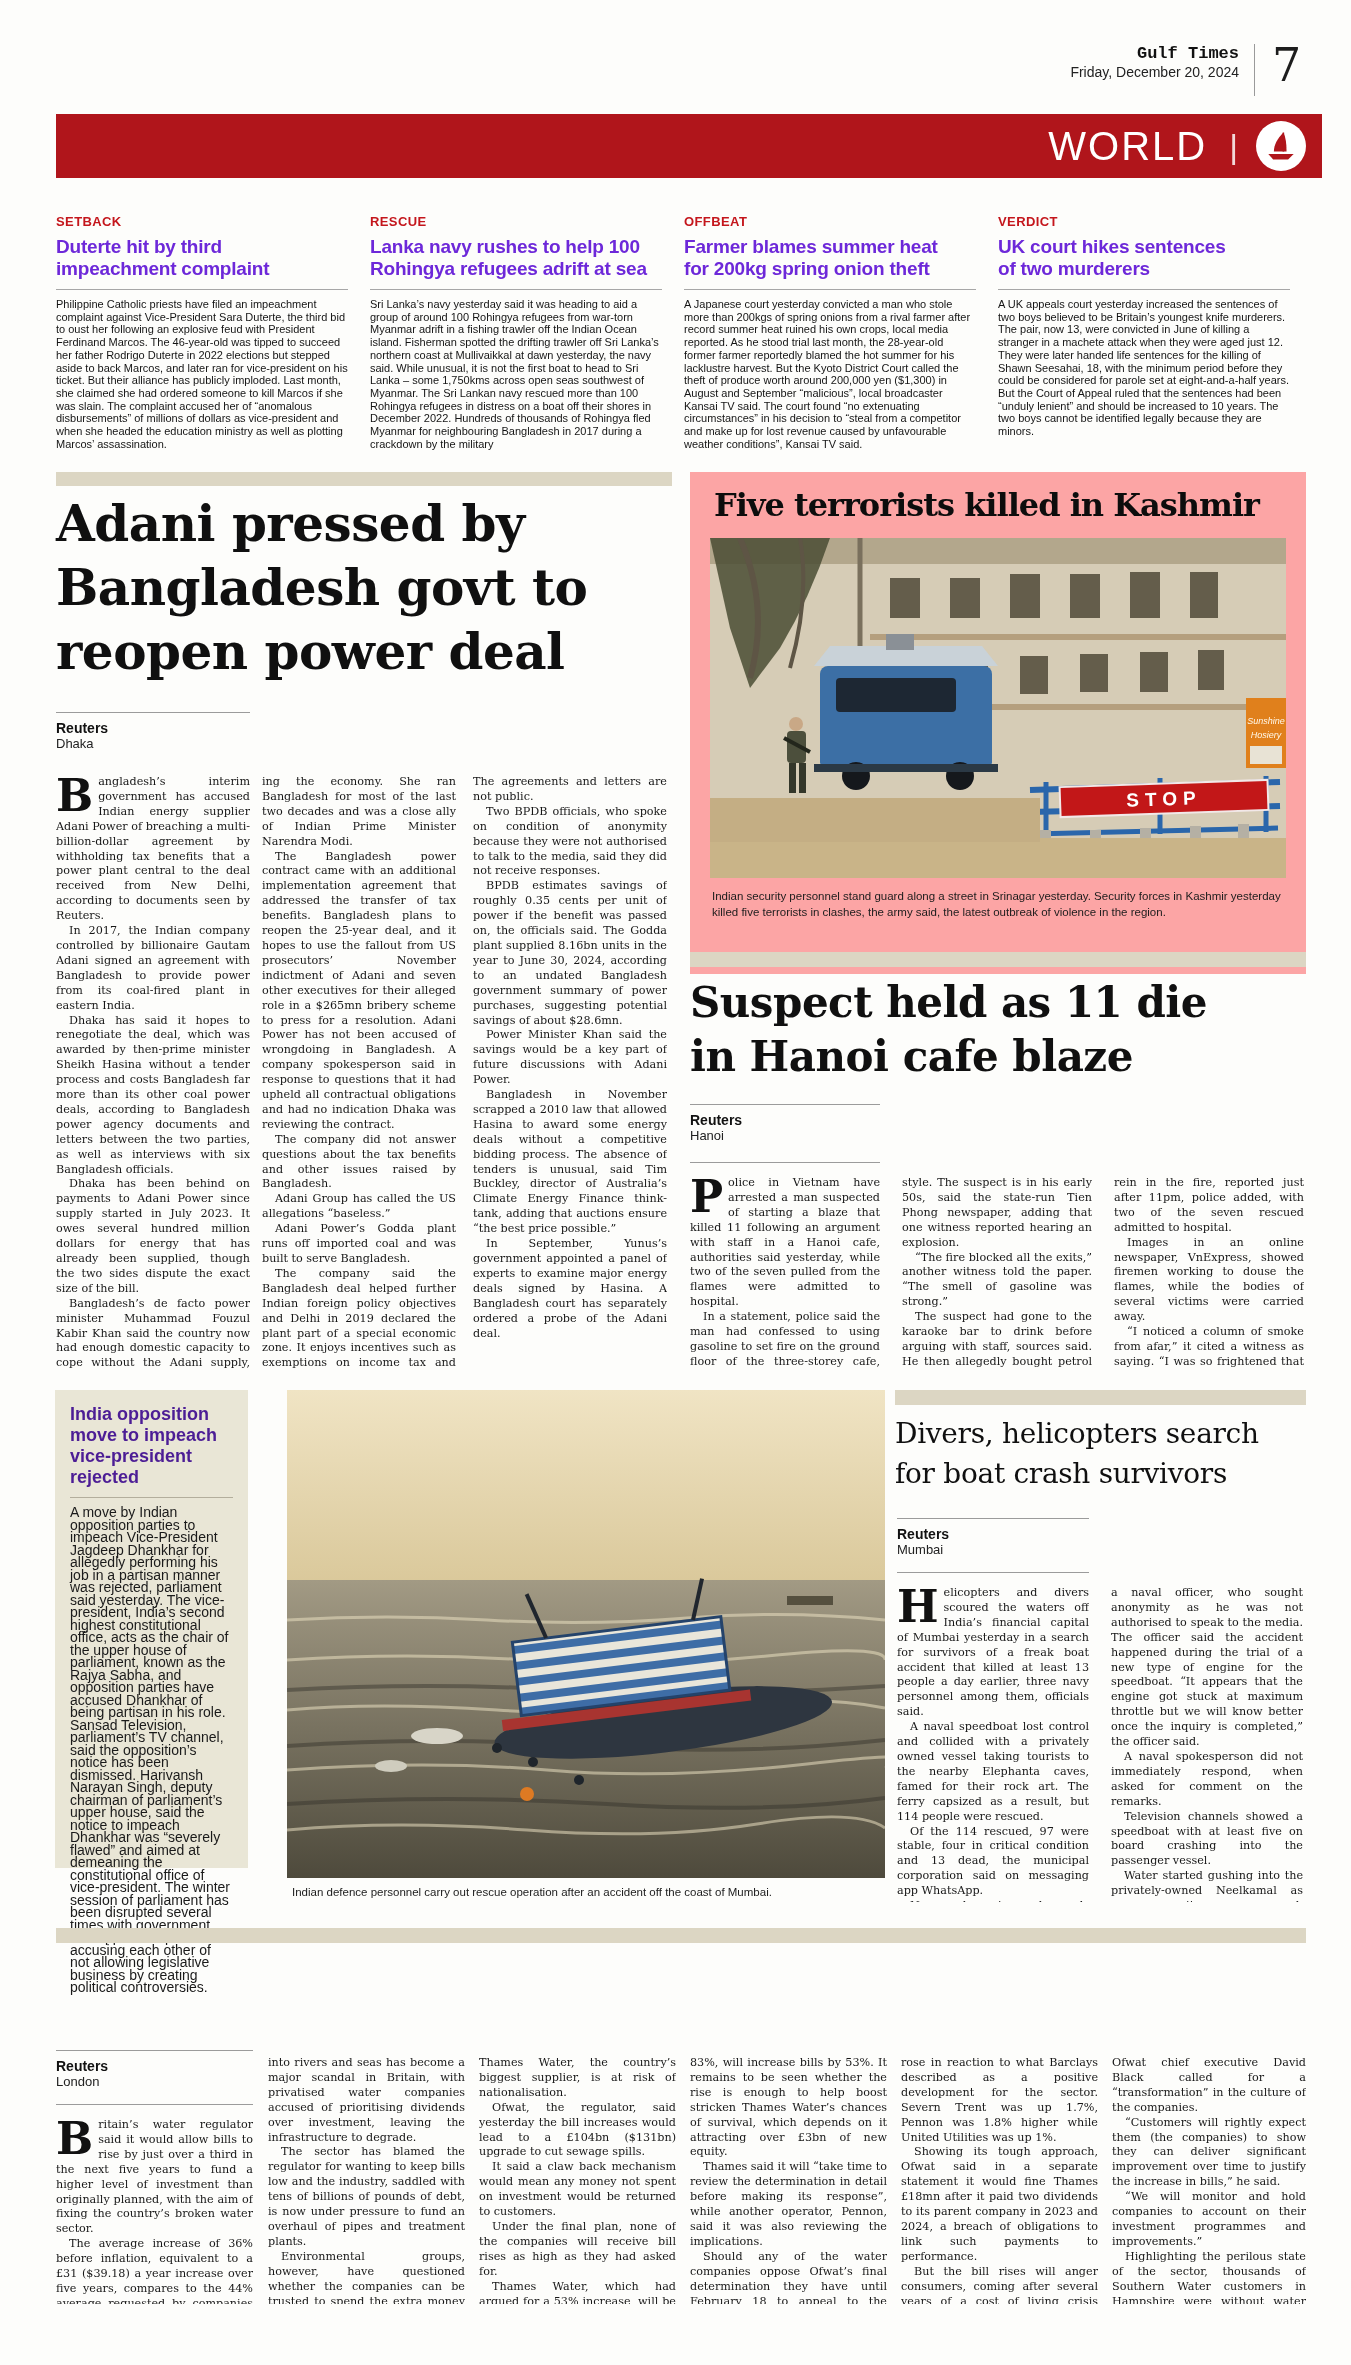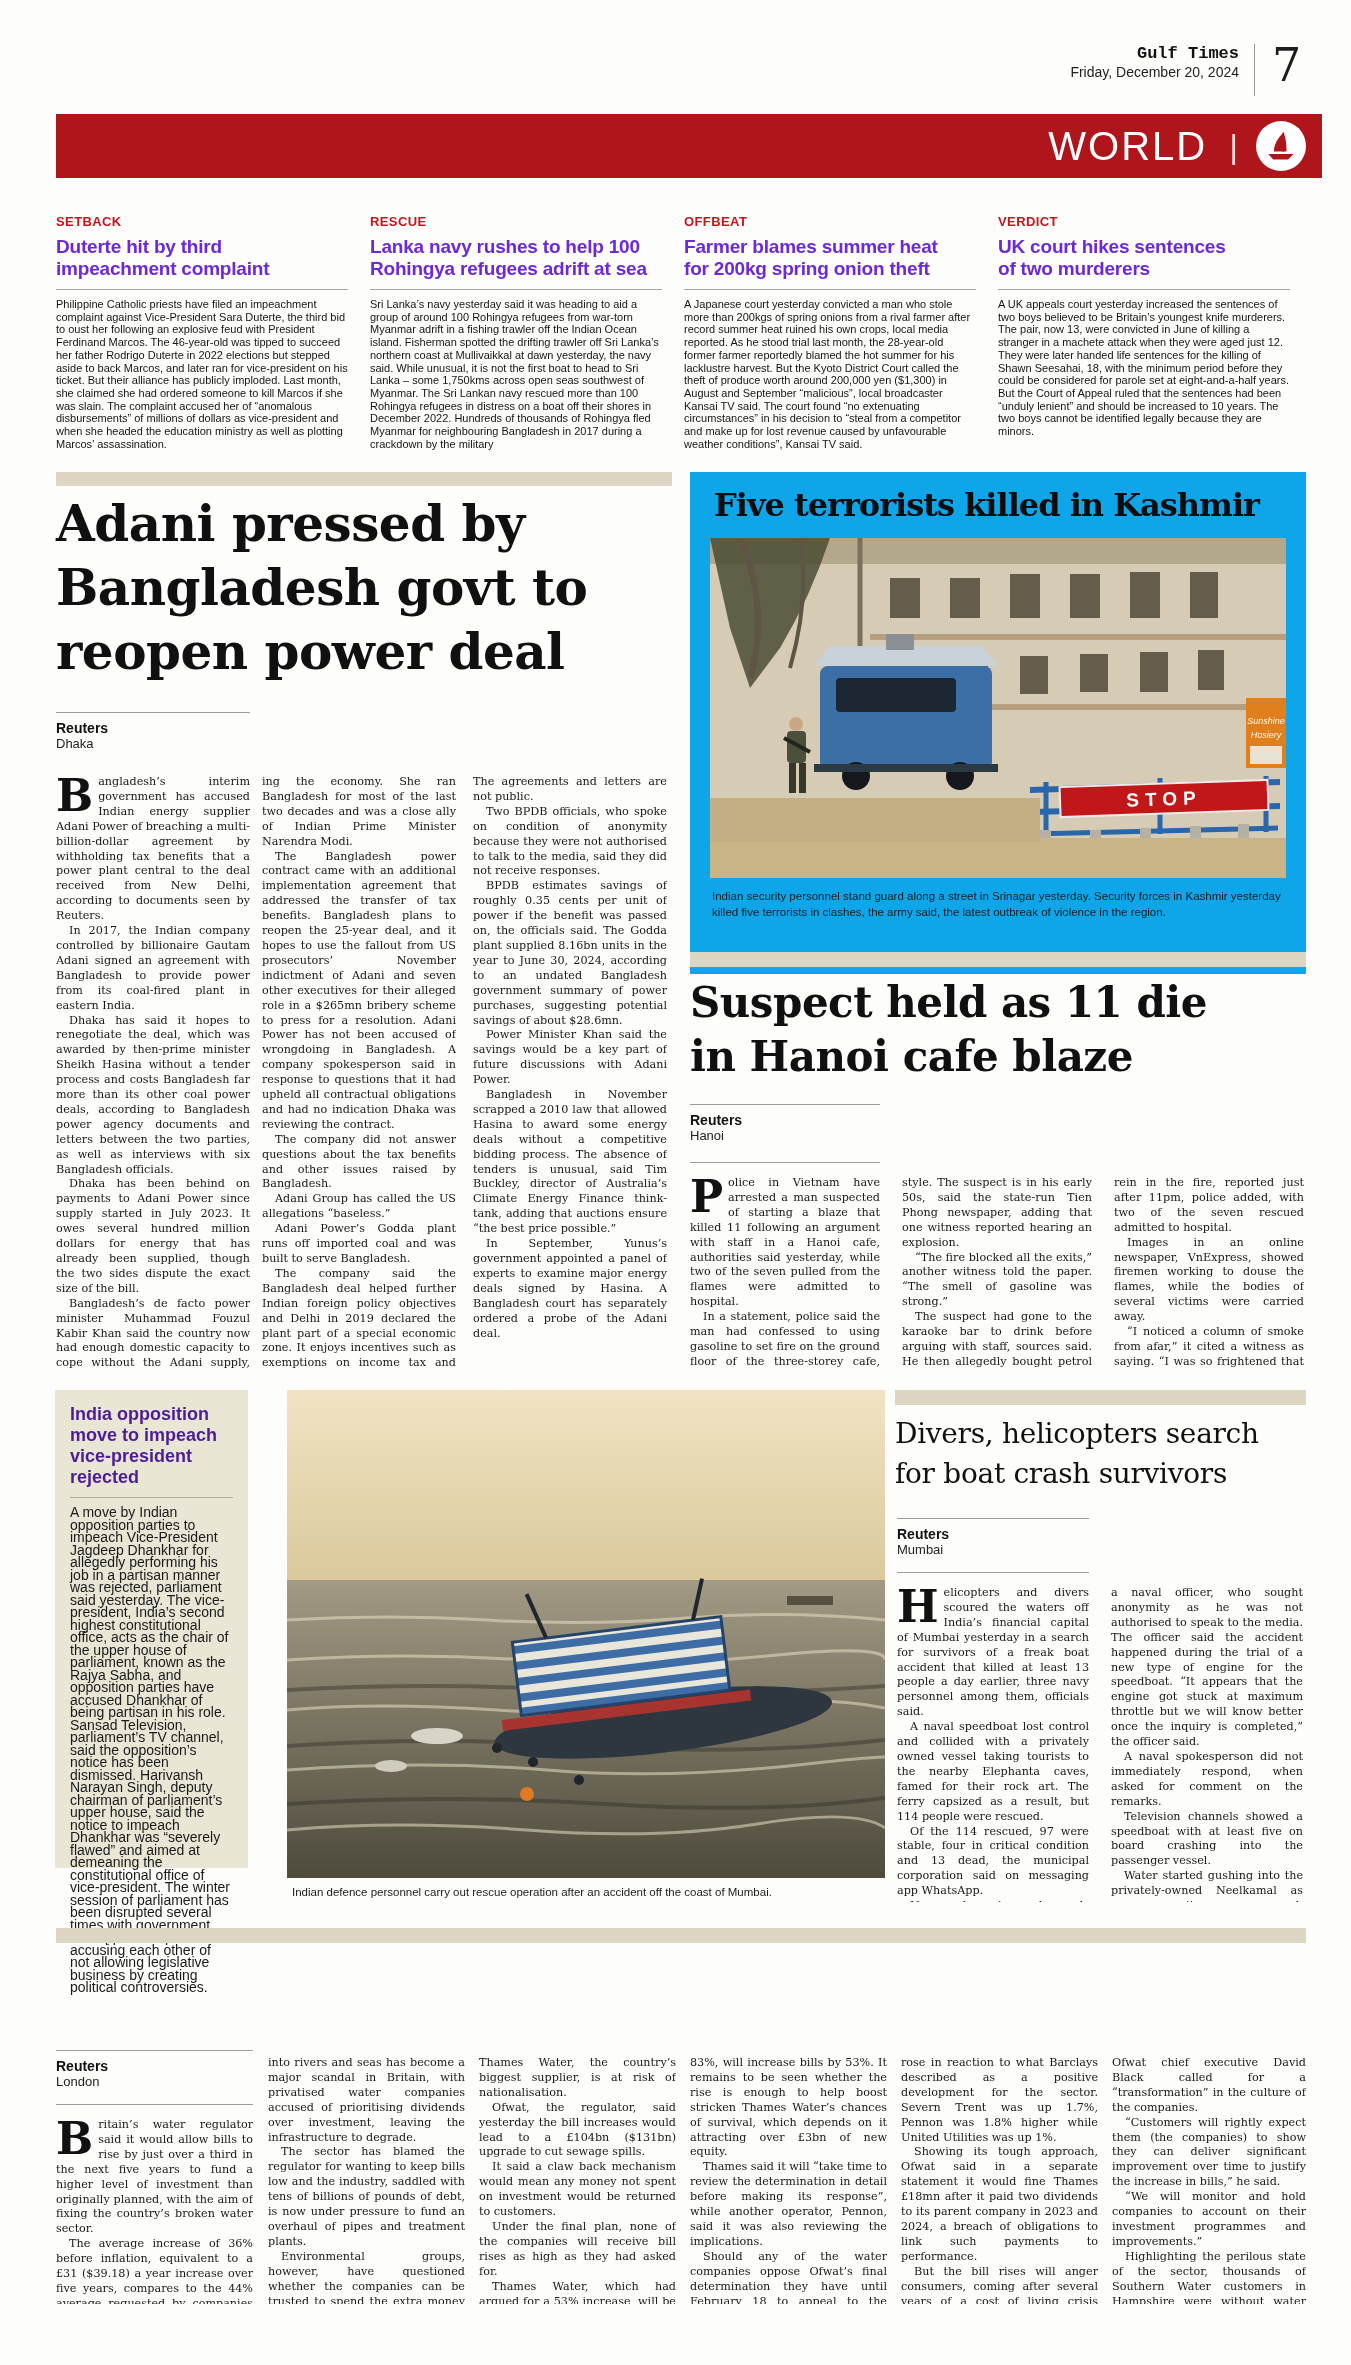--- a/index.html
+++ b/index.html
@@ -32,21 +32,21 @@
   .byline-agency{font-weight:bold;font-size:14px;color:#111;}
   .byline-city{font-size:13px;color:#222;}
   
   .news-col{font-family:"DejaVu Serif",serif;font-size:11.2px;line-height:14.9px;
             text-align:justify;color:#171717;overflow:hidden;}
   .news-col p{margin:0;text-indent:13px;}
   .news-col p:first-child{text-indent:0;}
   .news-col p.drop{text-indent:0;}
   .news-col p.drop::first-letter{float:left;font-size:44px;line-height:36px;padding:3px 5px 0 0;font-weight:bold;color:#111;}
   .tanbar{background:#dcd6c3;}
-  .grisbox{background:#0ea5e9;}
+  .grisbox{background:#fca5a5;}
   .caption{font-size:11.5px;line-height:16px;color:#1c1c1c;}
   
   .indiabox{background:#e9e6d6;padding:14px 15px;}
   .indiabox-title{color:#4c1d95;font-weight:bold;font-size:18px;line-height:21px;margin:0;}
   .indiabox-title span{display:block;}
   .indiabox-rule{border-top:1px solid #b3ae9c;margin:9px 0 8px 0;}
   .indiabox-body{font-size:14px;line-height:12.5px;color:#1a1a1a;}
   svg text{font-family:"Liberation Sans",sans-serif;}
 </style>
 </head>

